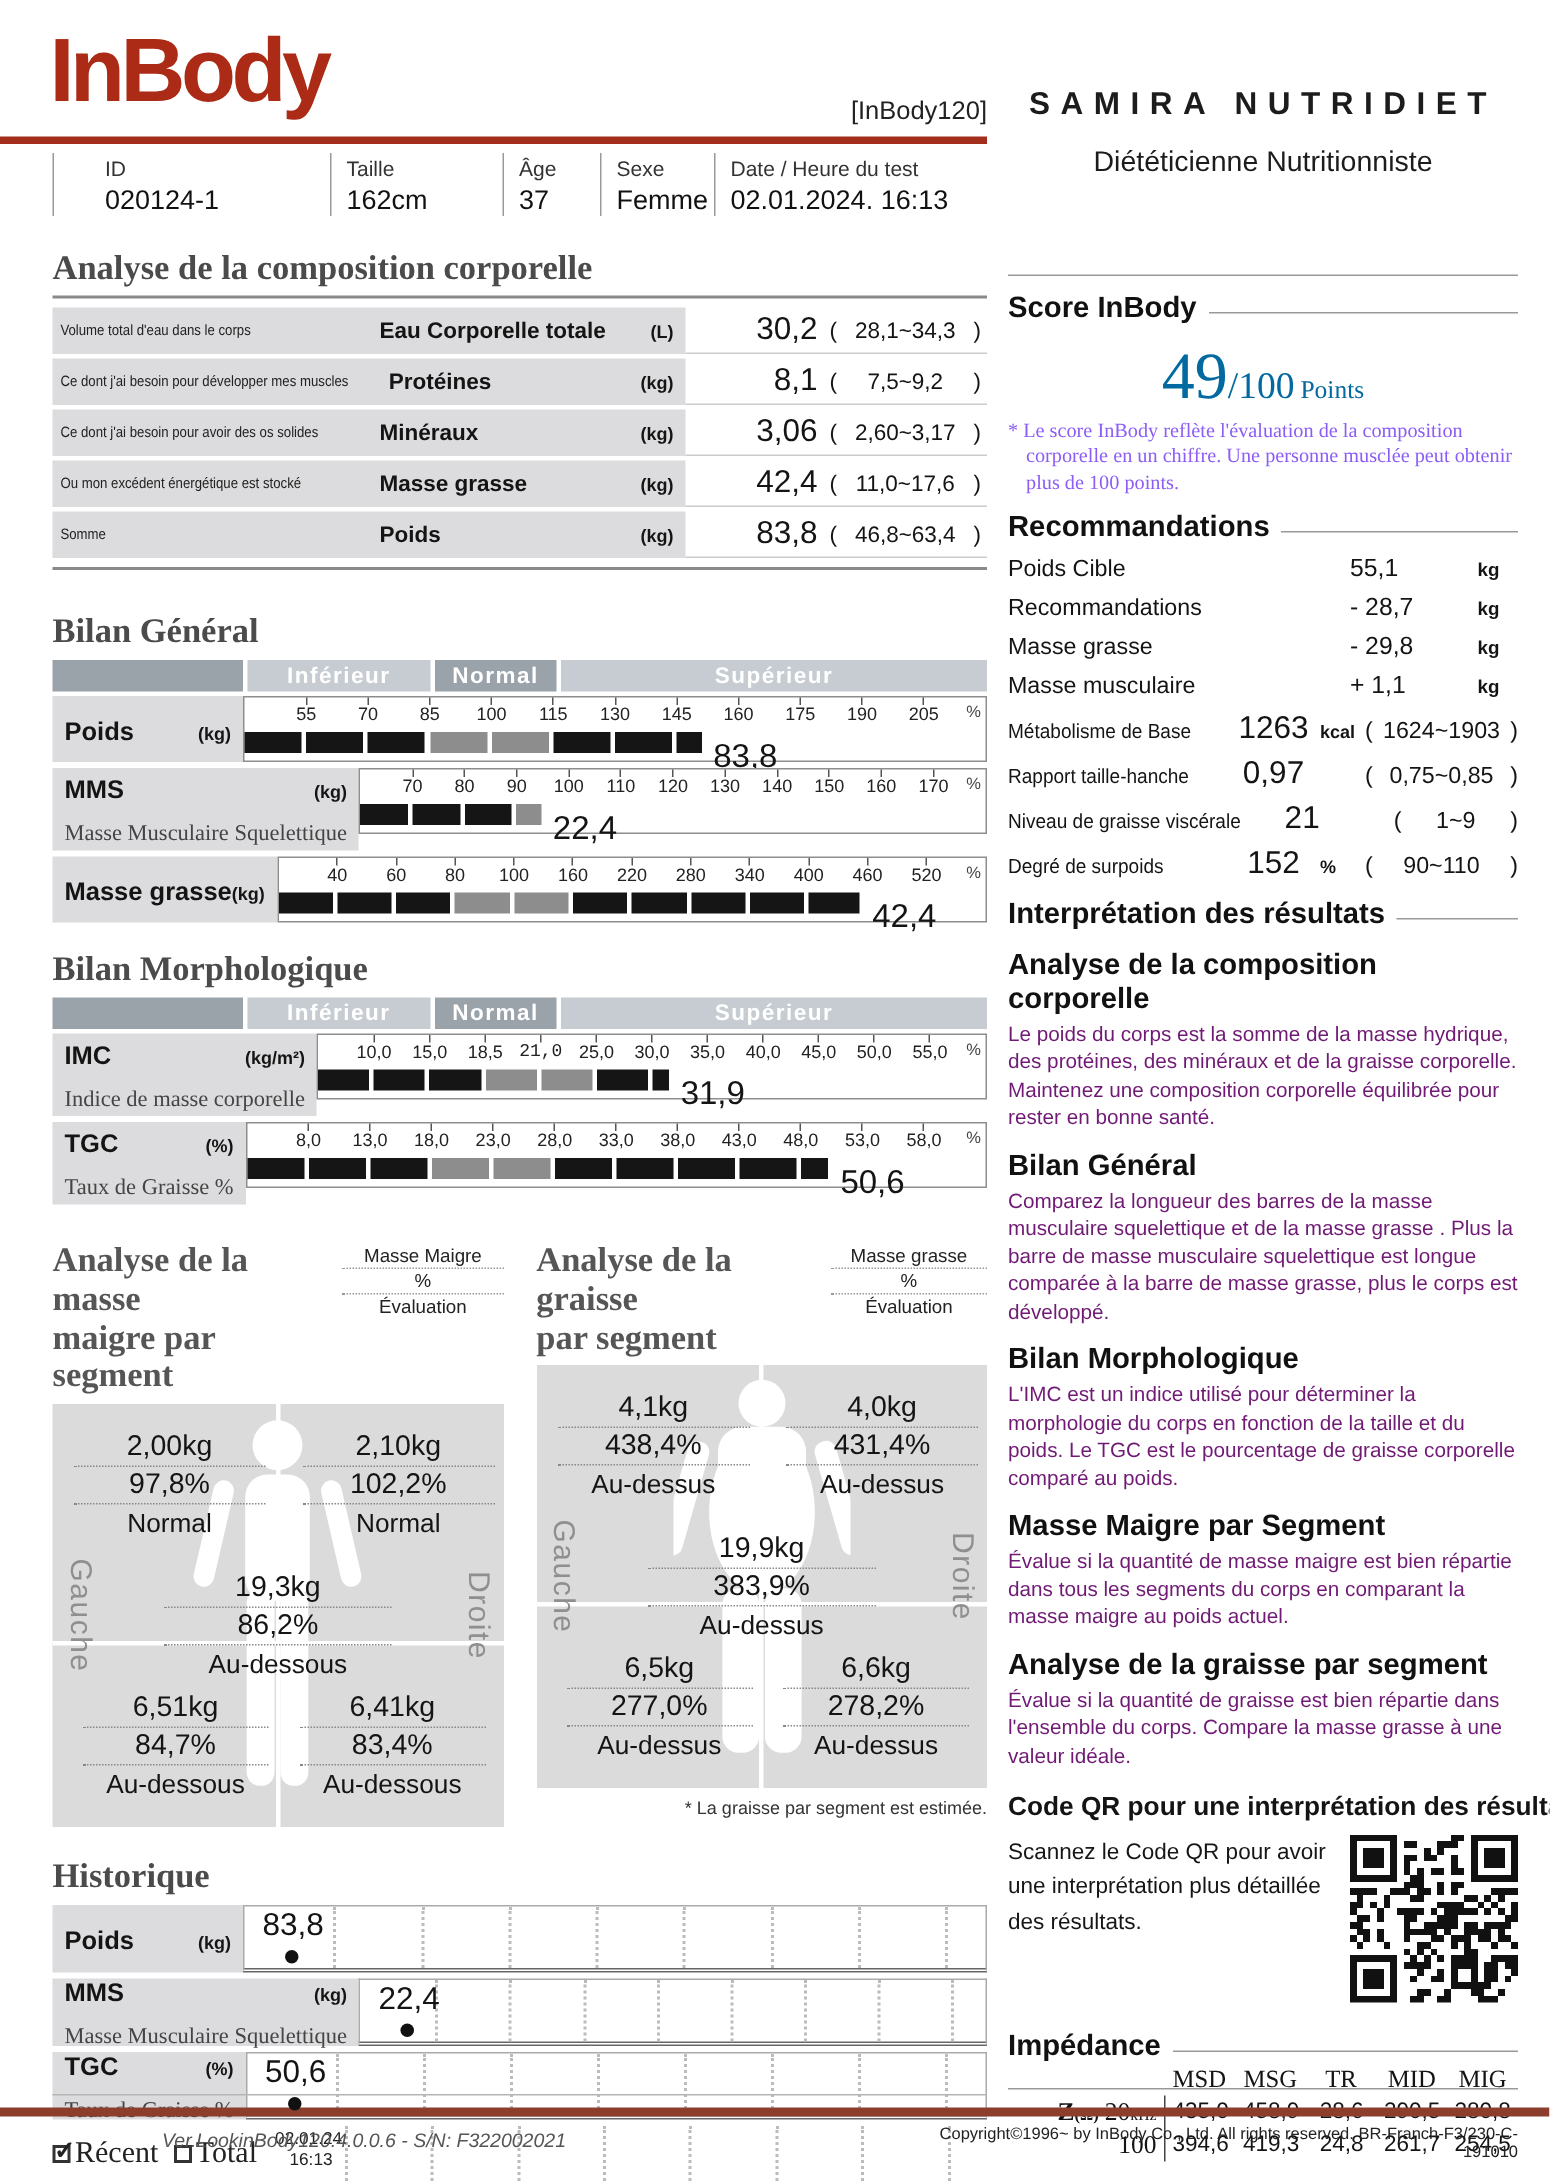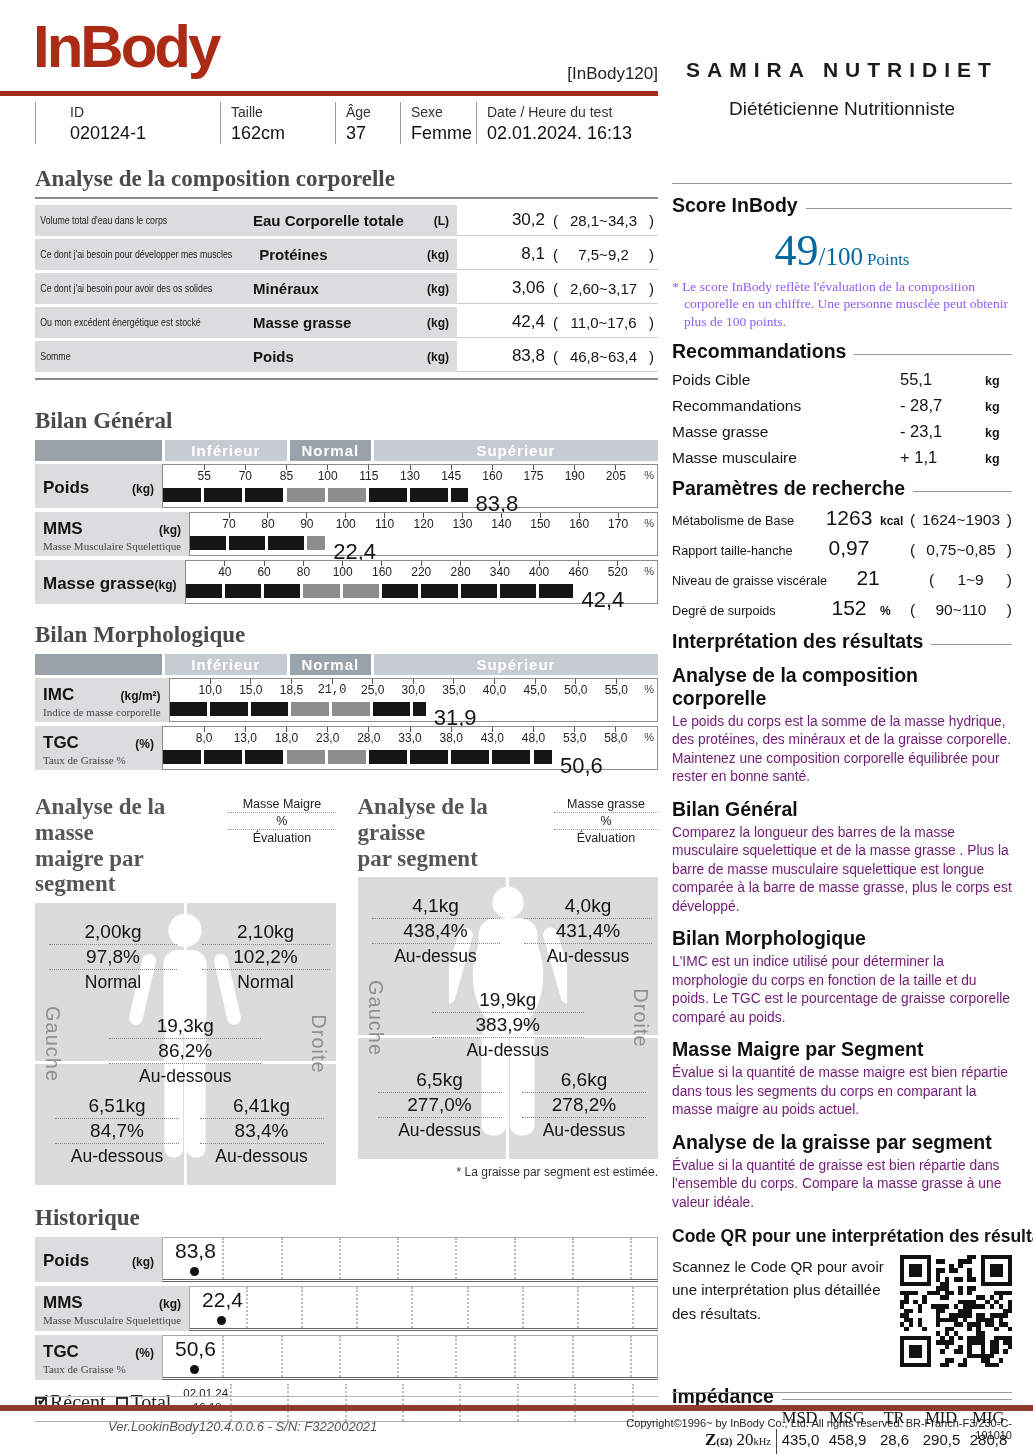--- a/index.html
+++ b/index.html
@@ -30,38 +30,38 @@
 
   
   .comp-table { margin-top:5px; border-top:2px solid #8a8a8a; border-bottom:2px solid #8a8a8a; padding:3px 0; }
   .comp-row { display:flex; height:31px; margin:3px 0; }
   .comp-left { flex:0 0 422px; background:#dcdcde; display:flex; align-items:center; }
   .comp-desc { flex:0 0 218px; font-size:10px; padding-left:6px; white-space:nowrap;
                transform:scaleX(.88); transform-origin:left center; color:#222; }
   .comp-name { flex:1; font-size:15px; font-weight:bold; white-space:nowrap; }
   .comp-unit { flex:0 0 48px; font-size:12px; font-weight:bold; text-align:right; padding-right:8px; }
   .comp-right { flex:1; display:flex; align-items:center; border-bottom:1px solid #ccc; }
-  .comp-value { flex:0 0 88px; text-align:right; font-size:17px; }
+  .comp-value { flex:0 0 88px; text-align:right; font-size:21px; }
   .comp-paren { flex:1; display:flex; align-items:center; font-size:15px; padding:0 4px 0 8px; }
   .comp-range { flex:1; text-align:center; }
 
   
   .gauge-table { margin-top:6px; }
   .gauge-head { display:flex; height:21px; margin-bottom:3px; }
   .gh-cell { color:#fff; font-weight:bold; font-size:15px; text-align:center; line-height:21px; letter-spacing:1px; }
   .gh-label { flex:0 0 127px; background:#9aa2aa; margin-right:3px; }
   .gh-inf { flex:3; background:#c6ccd2; margin-right:3px; }
   .gh-norm { flex:2; background:#9aa2aa; margin-right:3px; }
   .gh-sup { flex:7; background:#c6ccd2; }
   .gauge-row { display:flex; margin-bottom:4px; }
   .g-label { flex:0 0 127px; background:#dcdcde; padding:5px 8px 2px; display:flex; flex-direction:column; justify-content:center; }
   .gl-top { display:flex; align-items:baseline; }
   .gl-name { font-size:17px; font-weight:bold; white-space:nowrap; }
   .gl-unit { margin-left:auto; font-size:12px; font-weight:bold; }
-  .gl-sub { font-size:11px; color:#444; margin-top:1px; font-family:"Liberation Serif",serif; white-space:nowrap; }
+  .gl-sub { font-size:15px; color:#444; margin-top:11px; font-family:"Liberation Serif",serif; white-space:nowrap; }
   .g-chart { flex:1; position:relative; border:1px solid #8d8d8d; background:#fff; height:44px; overflow:visible; }
   .g-tickmark { position:absolute; top:0; width:1px; height:5px; background:#555; }
   .g-ticklabel { position:absolute; top:4px; width:44px; text-align:center; font-size:12px; color:#222; }
   .g-pct { position:absolute; right:3px; top:4px; font-size:11px; color:#444; }
   .g-seg { position:absolute; top:23px; height:14px; }
   .g-value { position:absolute; top:28px; font-size:22px; line-height:1; background:transparent; white-space:nowrap; }
 
   
   .seg-wrap { display:flex; gap:22px; margin-top:24px; }
   .seg-col { flex:1; }
@@ -723,31 +723,30 @@
         <div class="rec-value">55,1</div>
         <div class="rec-unit">kg</div>
       </div>
       <div class="rec-row">
         <div class="rec-label">Recommandations</div>
         <div class="rec-value">- 28,7</div>
         <div class="rec-unit">kg</div>
       </div>
       <div class="rec-row">
         <div class="rec-label">Masse grasse</div>
-        <div class="rec-value">- 23,1</div>
+        <div class="rec-value">- 29,8</div>
         <div class="rec-unit">kg</div>
       </div>
       <div class="rec-row">
         <div class="rec-label">Masse musculaire</div>
         <div class="rec-value">+ 1,1</div>
         <div class="rec-unit">kg</div>
       </div>
     </div>
 
-  <div class="r-sec">Paramètres de recherche</div>
   <div class="param-rows" id="param-rows">
       <div class="param-row">
         <div class="param-label">Métabolisme de Base</div>
         <div class="param-value">1263</div>
         <div class="param-unit">kcal</div>
         <div class="param-paren">
           <span>(</span>
           <span class="param-range">1624~1903</span>
           <span>)</span>
         </div>

